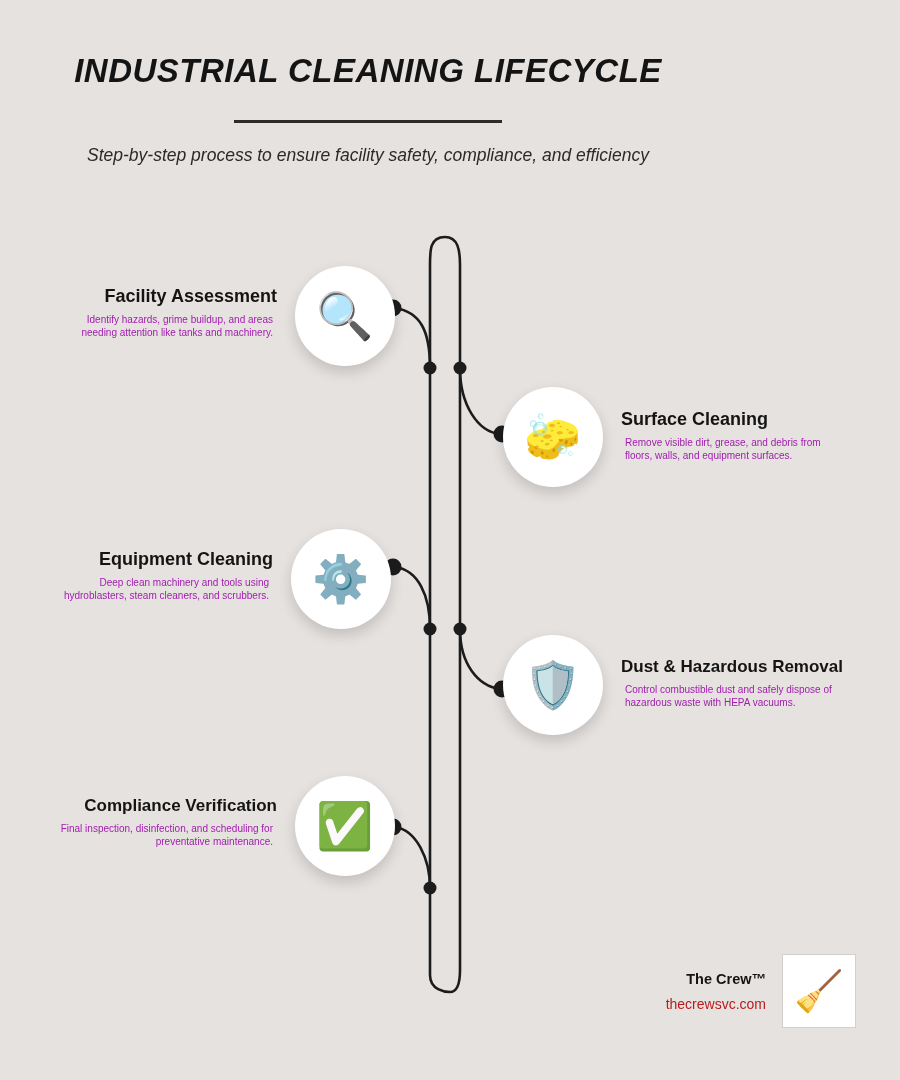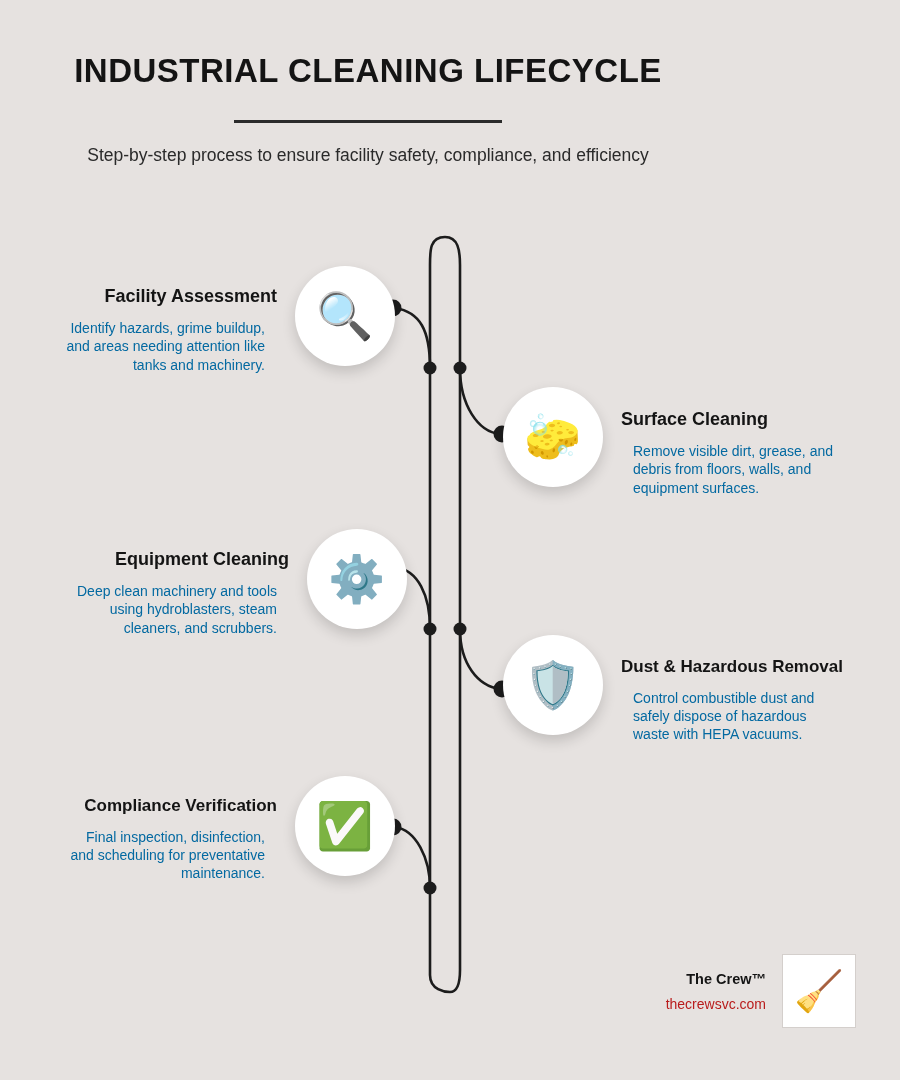--- a/index.html
+++ b/index.html
@@ -21,20 +21,21 @@
     height: 1080px;
   }
 
   
   .header {
     position: absolute;
     top: 52px;
     left: 0;
     width: 736px;
     text-align: center;
+    font-style: italic;
   }
   .title {
     font-size: 33px;
     font-weight: bold;
     letter-spacing: 0.5px;
     color: #141414;
     margin: 0;
     line-height: 1.15;
   }
   .title-rule {
@@ -93,30 +94,30 @@
     margin-left: 18px;
   }
   .step h3 {
     margin: 12px 0 6px 0;
     font-size: 17px;
     font-weight: bold;
     color: #141414;
     line-height: 1.15;
   }
   .step p {
-    margin: 12px;
-    font-size: 14px;
+    margin: 4px;
+    font-size: 10px;
     line-height: 1.32;
-    color: #0369a1;
+    color: #a21caf;
   }
 
   
   #step-1 { top: 266px; left: 52px; }
   #step-2 { top: 387px; left: 503px; }
-  #step-3 { top: 529px; left: 64px; }
+  #step-3 { top: 529px; left: 48px; }
   #step-4 { top: 635px; left: 503px; }
   #step-5 { top: 776px; left: 52px; }
 
   #step-1 .txt, #step-3 .txt, #step-5 .txt { padding-top: 8px; }
   #step-2 .txt, #step-4 .txt { padding-top: 10px; }
 
   #step-1 h3 { font-size: 18px; }
   #step-3 h3 { font-size: 18px; }
   #step-2 h3 { font-size: 18px; }
 

